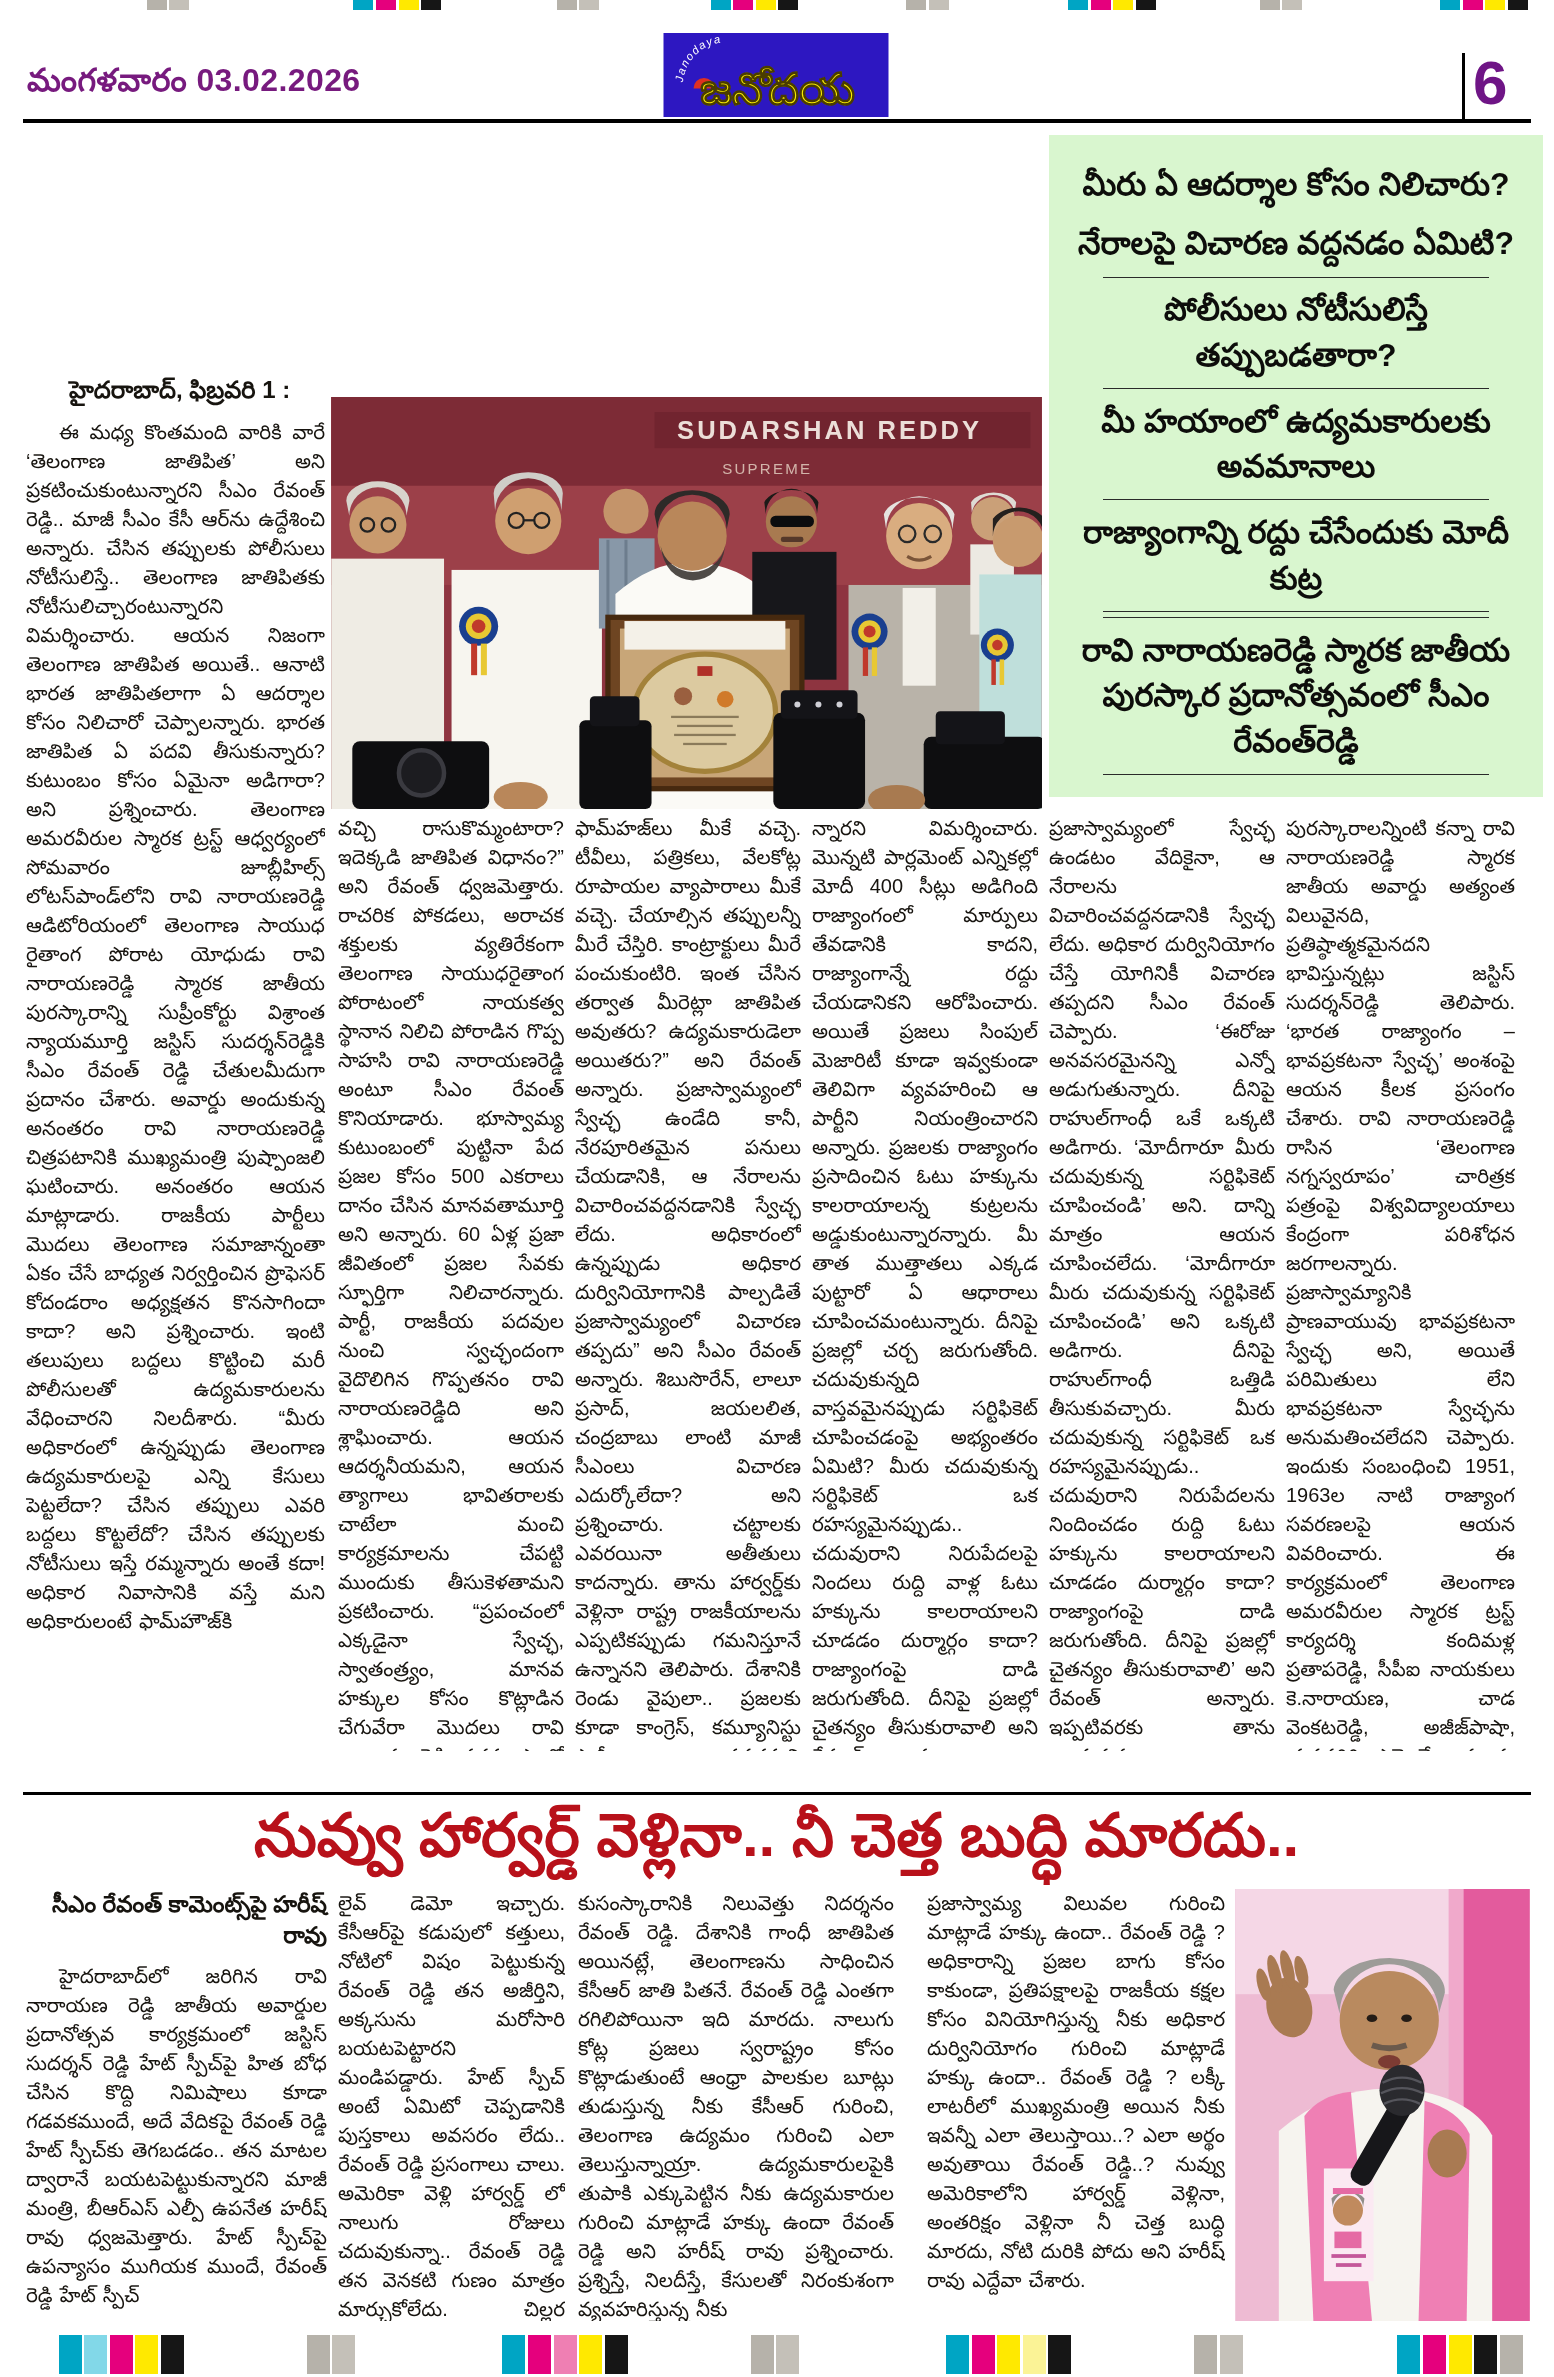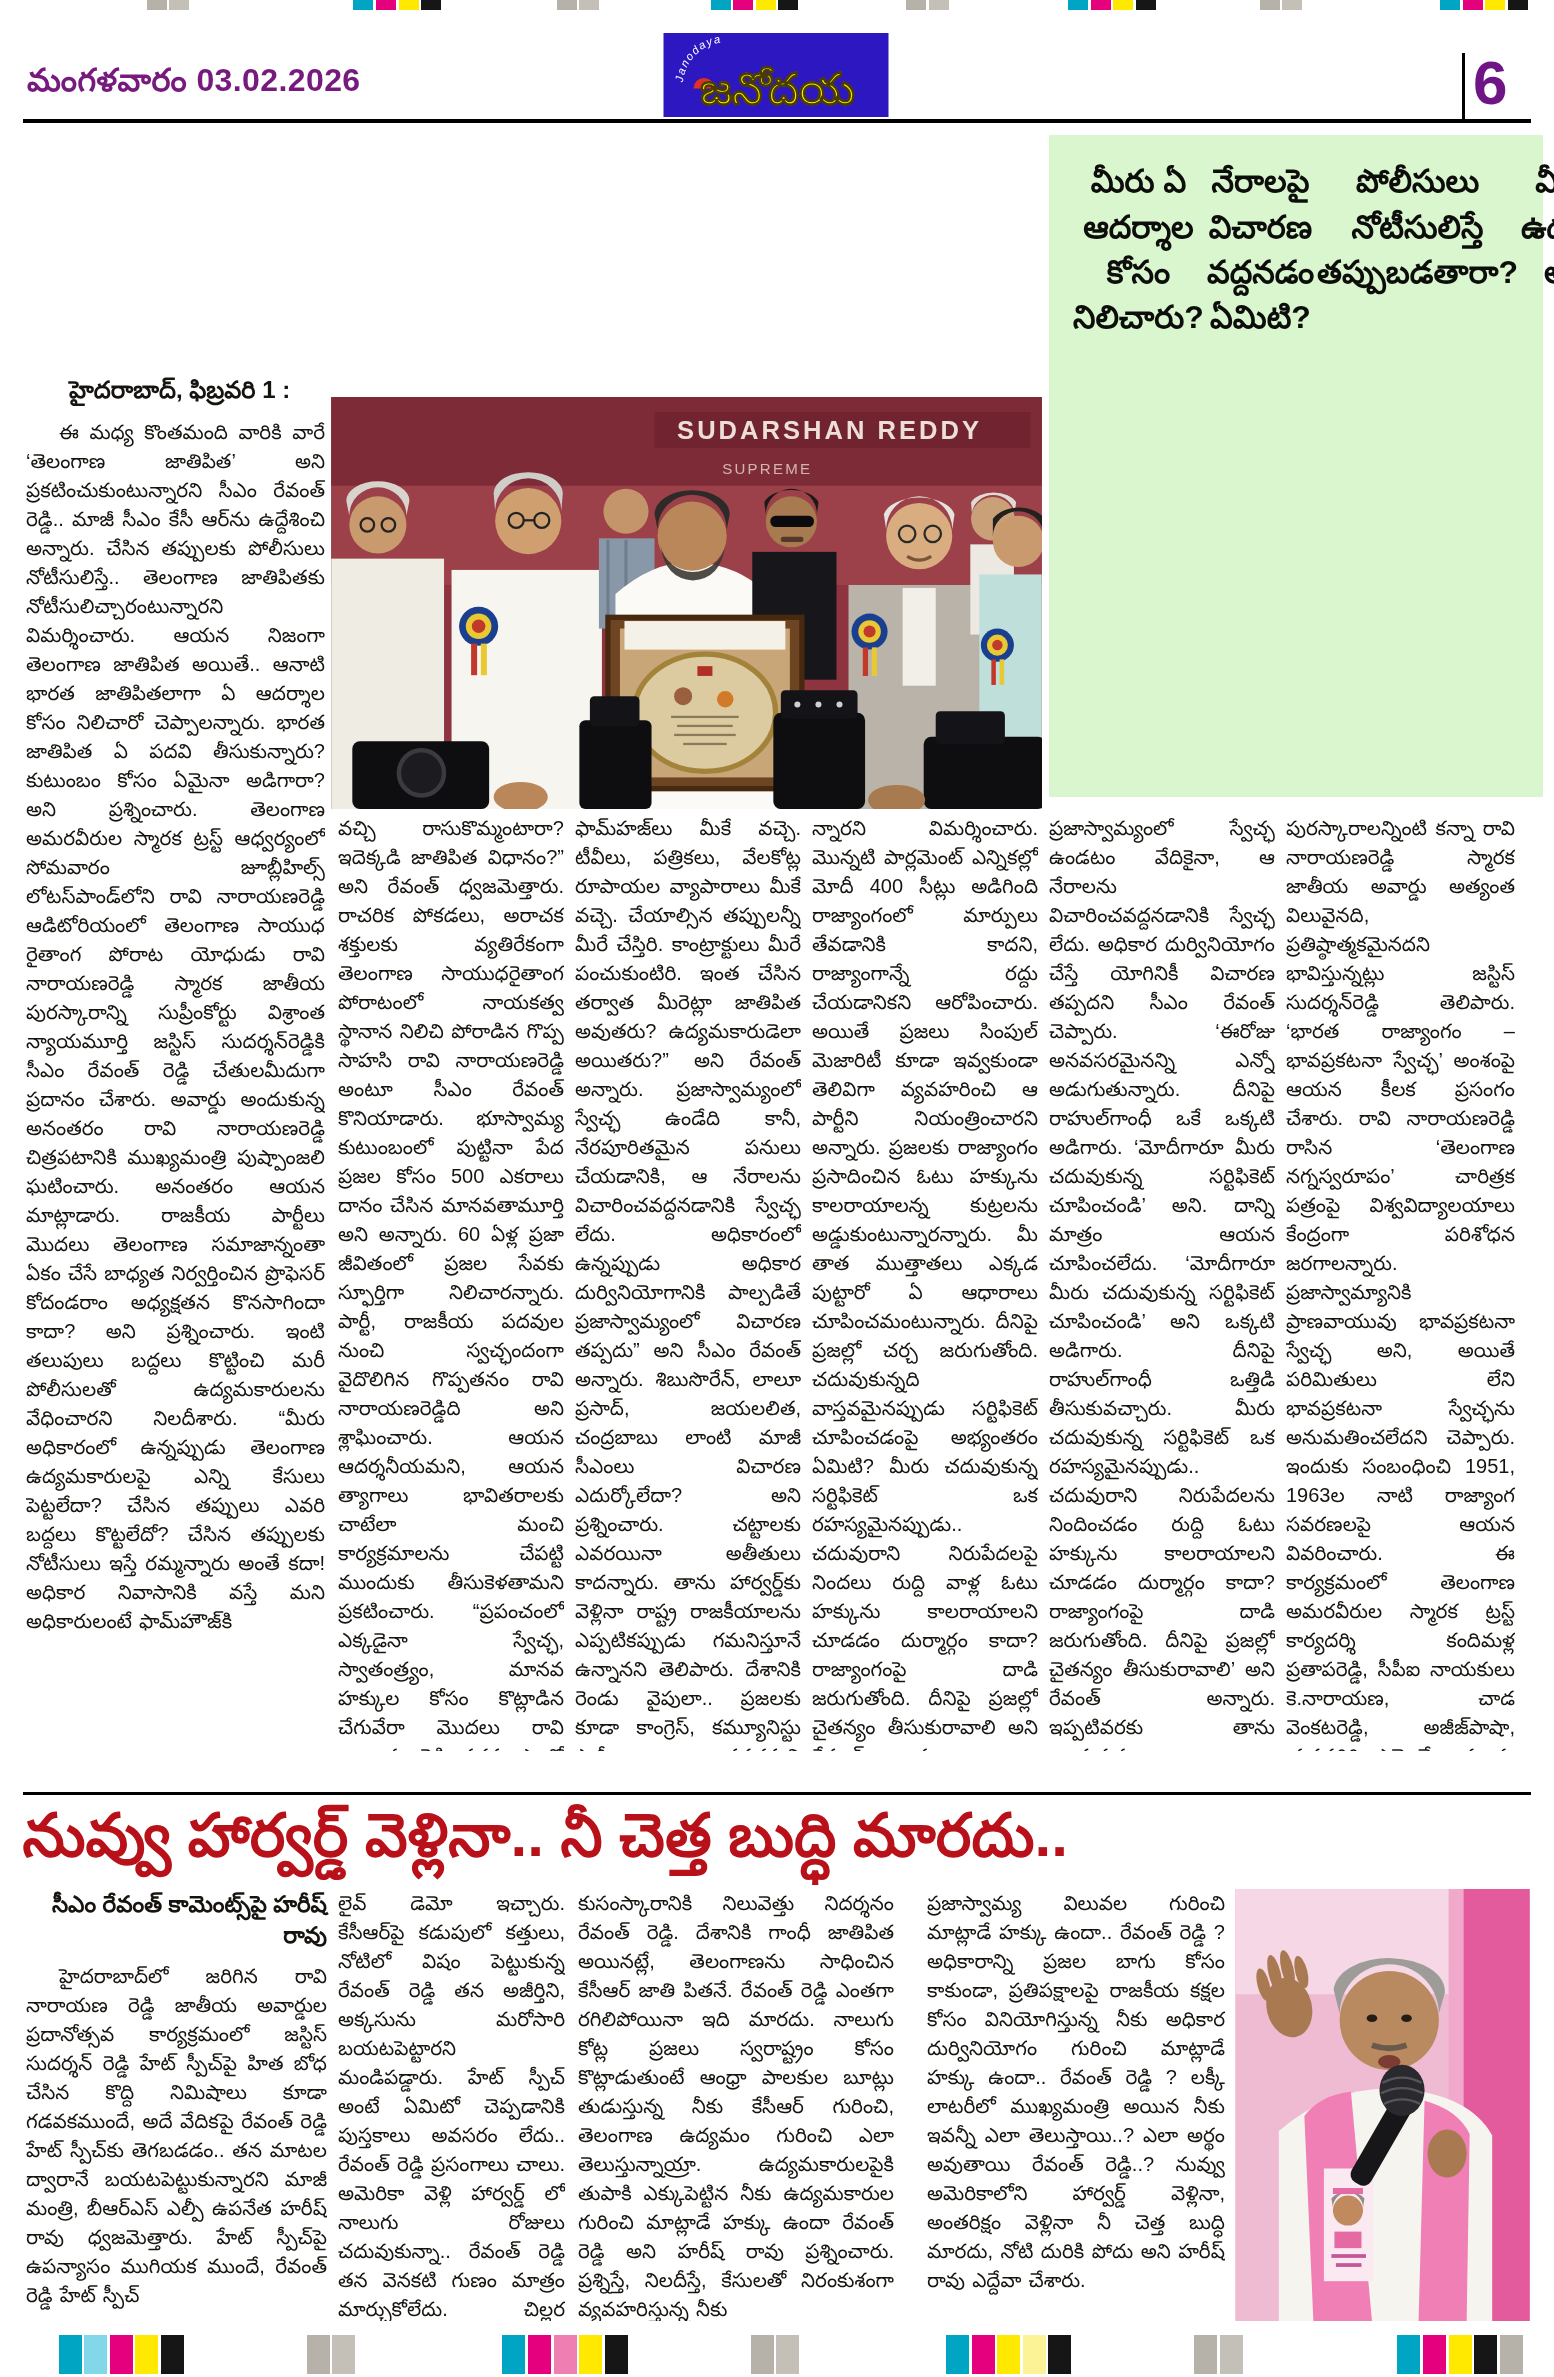--- a/index.html
+++ b/index.html
@@ -8,31 +8,31 @@
   .abs{position:absolute;}
   .mark{position:absolute;top:0;}
   #marks-top{position:absolute;left:0;top:0;width:1555px;height:12px;}
   #marks-bottom{position:absolute;left:0;top:2335px;width:1555px;height:42px;}
   .date-text{left:27px;top:62px;font-size:32px;font-weight:bold;color:#771a7e;letter-spacing:0.4px;}
   .page-number{left:1473px;top:47px;font-size:62px;font-weight:bold;color:#6f1586;}
   .vline{left:1462px;top:53px;width:3px;height:68px;background:#000;}
   .header-rule{left:22.6px;top:119px;width:1508px;height:3.8px;background:#000;}
   .main-headline{left:27px;top:119px;width:1008px;font-size:107px;font-weight:800;color:#771a7e;line-height:1.25;}
   .highlight-box{left:1049px;top:135px;width:494px;height:662px;background:#d9f6cf;
-        box-sizing:border-box;padding:19.6px 22.6px;display:flex;flex-direction:row;justify-content:space-around;}
+        box-sizing:border-box;padding:19.6px 22.6px;display:flex;flex-direction:column;justify-content:space-around;}
   .hl-item{font-size:32px;font-weight:bold;line-height:1.42;text-align:center;color:#0d0d0b;padding:4.5px 1.5px;}
   .hl-line{width:86%;margin:0 auto;border-bottom:1.5px solid #2a2a2a;}
   .dateline{left:69px;top:376px;font-size:24px;font-weight:bold;}
   .photo-frame{overflow:hidden;}
   .col{position:absolute;top:814px;height:937px;width:226px;font-size:20px;line-height:29px;
        text-align:justify;overflow:hidden;word-spacing:1.5px;}
   .col-1{left:26px;top:418px;height:1333px;width:299px;text-indent:33px;}
   .col-2{left:338px;} .col-3{left:575px;} .col-4{left:812px;} .col-5{left:1049px;} .col-6{left:1286px;width:229px;}
   .bottom-divider{left:22.6px;top:1792px;width:1508px;height:3px;background:#000;}
-  .bottom-headline{left:22.6px;top:1801px;width:1508px;font-size:60px;font-weight:800;color:#b8111a;}
+  .bottom-headline{left:22.6px;top:1801px;width:1508px;text-align:center;font-size:60px;font-weight:800;color:#b8111a;}
   .kicker{left:26px;top:1889px;width:301px;text-align:right;font-size:23px;font-weight:bold;line-height:1.35;}
   .bcol{position:absolute;top:1889px;height:432px;font-size:20px;line-height:29px;text-align:justify;
         overflow:hidden;word-spacing:1.5px;}
   .bcol-0{left:26px;top:1962px;height:360px;width:301px;text-indent:33px;}
   .bcol-1{left:338px;width:227px;} .bcol-2{left:578px;width:316px;} .bcol-3{left:927px;width:298px;}
 </style>
 </head>
 <body>
 
 <div class="page">

